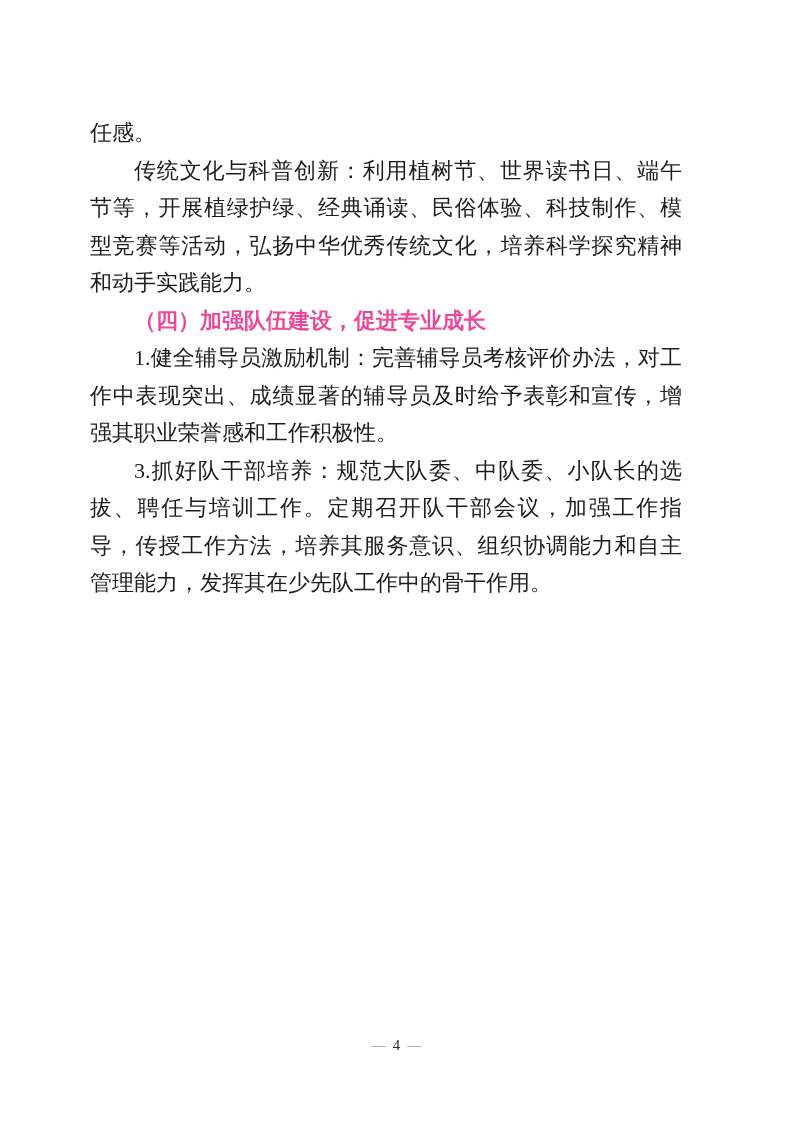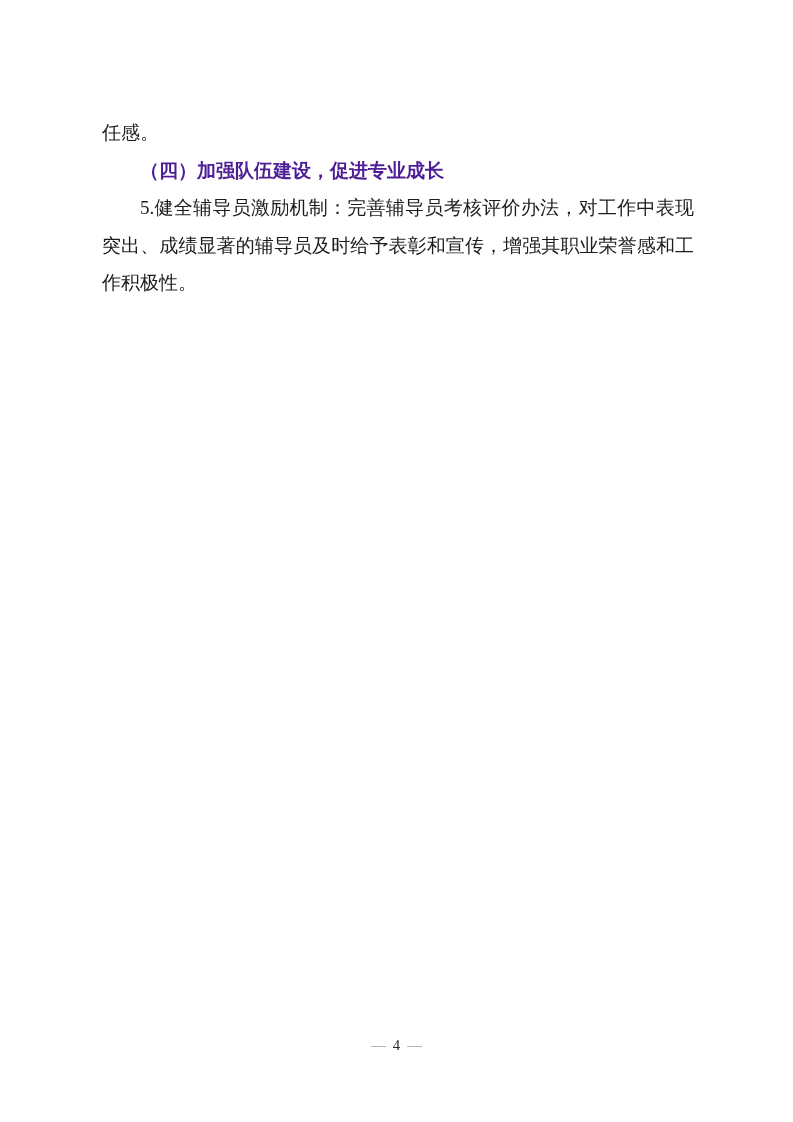--- a/index.html
+++ b/index.html
@@ -10,40 +10,40 @@
   .page {
     position: relative;
     width: 793px;
     height: 1122px;
     background: #ffffff;
     overflow: hidden;
     font-family: "Liberation Serif", "DejaVu Serif", serif;
   }
   .content {
     position: absolute;
-    left: 102px;
+    left: 90px;
     top: 114px;
     width: 592px;
-    font-size: 19px;
+    font-size: 22px;
     line-height: 37.5px;
     color: #1c1c1c;
     text-align: justify;
   }
   .content p {
     margin: 0;
     padding: 0;
     text-indent: 2em;
   }
   .content p.continuation {
     text-indent: 0;
   }
   .content p.heading {
     font-family: "Liberation Sans", "DejaVu Sans", sans-serif;
     font-weight: bold;
-    color: #4c1d95;
+    color: #ec4899;
   }
   .footer {
     position: absolute;
     left: 0;
     top: 1036px;
     width: 100%;
     text-align: center;
     font-size: 14.7px;
     line-height: 18px;
     color: #2b2b2b;
@@ -55,20 +55,22 @@
     margin: 0 7px;
     color: #2b2b2b;
   }
 </style>
 </head>
 <body>
 
 <div class="page">
   <div class="content">
     <p class="continuation">任感。</p>
+    <p class="normal">传统文化与科普创新：利用植树节、世界读书日、端午节等，开展植绿护绿、经典诵读、民俗体验、科技制作、模型竞赛等活动，弘扬中华优秀传统文化，培养科学探究精神和动手实践能力。</p>
     <p class="heading">（四）加强队伍建设，促进专业成长</p>
-    <p class="numbered">5.健全辅导员激励机制：完善辅导员考核评价办法，对工作中表现突出、成绩显著的辅导员及时给予表彰和宣传，增强其职业荣誉感和工作积极性。</p>
+    <p class="numbered">1.健全辅导员激励机制：完善辅导员考核评价办法，对工作中表现突出、成绩显著的辅导员及时给予表彰和宣传，增强其职业荣誉感和工作积极性。</p>
+    <p class="numbered">3.抓好队干部培养：规范大队委、中队委、小队长的选拔、聘任与培训工作。定期召开队干部会议，加强工作指导，传授工作方法，培养其服务意识、组织协调能力和自主管理能力，发挥其在少先队工作中的骨干作用。</p>
   </div>
 
   <div class="footer">
     <span class="dash">—</span><span class="page-num">4</span><span class="dash">—</span>
   </div>
 </div>
 
 </body></html>

